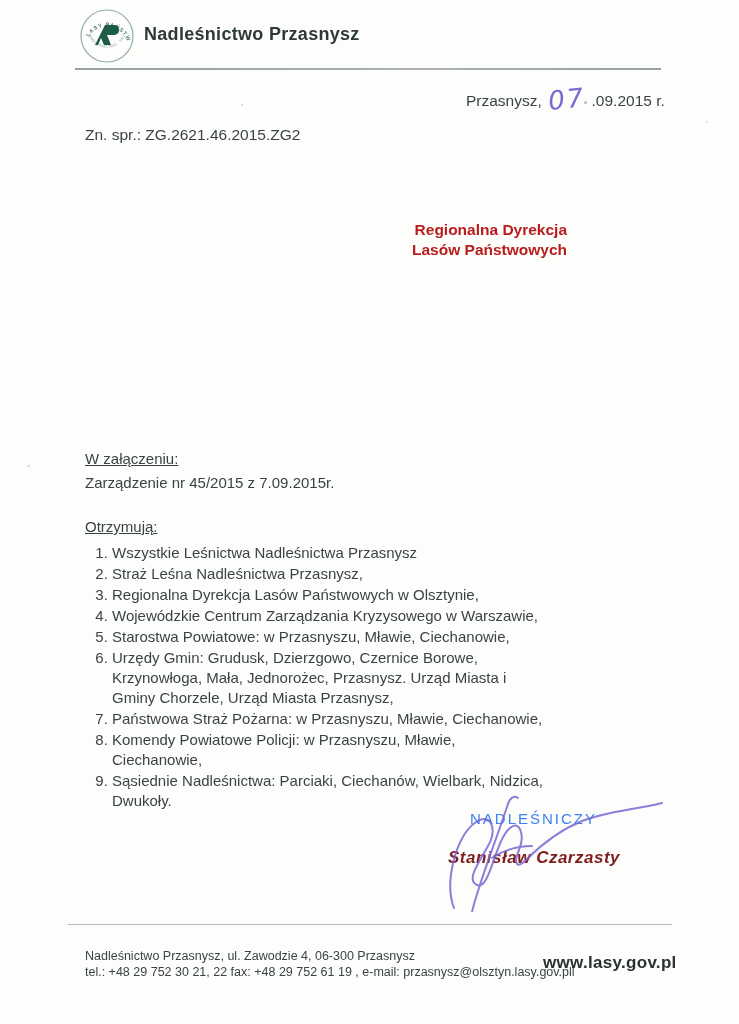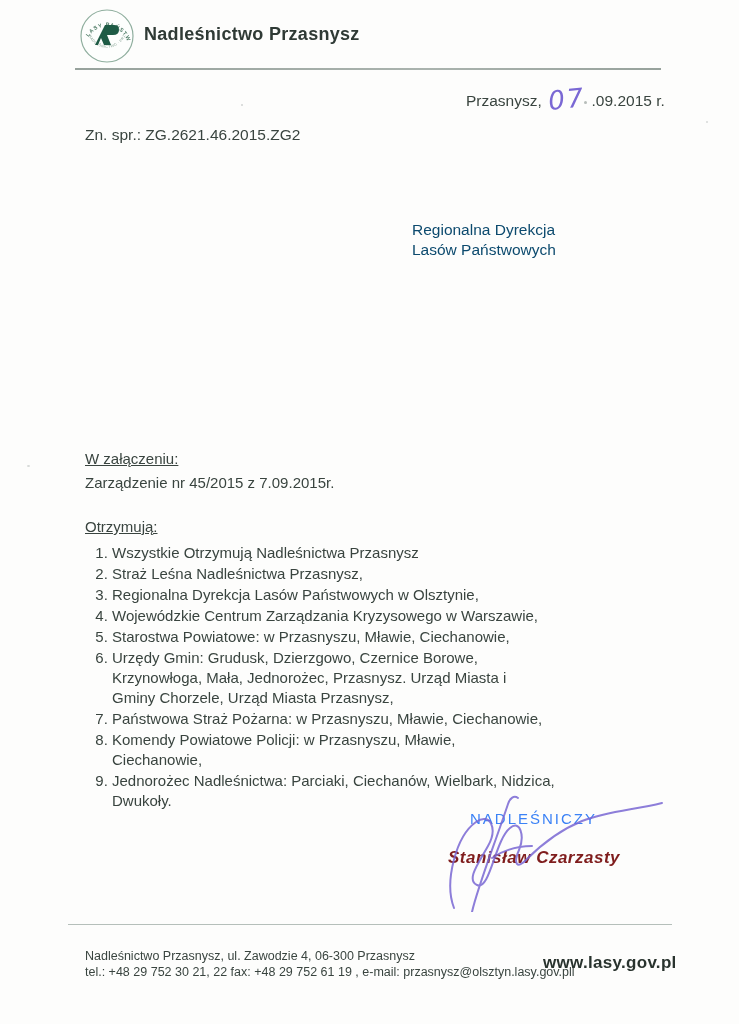--- a/index.html
+++ b/index.html
@@ -35,21 +35,21 @@
     color:#7a68d4;
     transform:rotate(-6deg) translateY(2px);
     letter-spacing:2px;
     margin:0 2px;
   }
   
   .reference{position:absolute;left:85px;top:126px;font-size:15.5px;color:#39443f;}
   
   .recipient{
     position:absolute;left:412px;top:220px;
-    font-size:15.5px;font-weight:normal;color:#0c4a6e;line-height:20px;
+    font-size:15.5px;font-weight:bold;color:#b91c1c;line-height:20px;text-align:right;
   }
   
   .body-par{
     position:absolute;left:85px;top:346px;width:572px;
     font-size:15.5px;line-height:30px;color:#39443f;
     text-align:justify;text-indent:42px;margin:0;
   }
   
   .attachment{position:absolute;left:85px;top:450px;font-size:15px;color:#39443f;}
   .attachment .heading{text-decoration:underline;margin-bottom:7px;}
@@ -129,32 +129,32 @@
 
 
   <div class="attachment">
     <div class="heading">W załączeniu:</div>
     <div>Zarządzenie nr 45/2015 z 7.09.2015r.</div>
   </div>
 
   <div class="distribution">
     <div class="heading">Otrzymują:</div>
     <ol>
-      <li>Wszystkie Otrzymują Nadleśnictwa Przasnysz</li>
+      <li>Wszystkie Leśnictwa Nadleśnictwa Przasnysz</li>
       <li>Straż Leśna Nadleśnictwa Przasnysz,</li>
       <li>Regionalna Dyrekcja Lasów Państwowych w Olsztynie,</li>
       <li>Wojewódzkie Centrum Zarządzania Kryzysowego w Warszawie,</li>
       <li>Starostwa Powiatowe: w Przasnyszu, Mławie, Ciechanowie,</li>
       <li>Urzędy Gmin: Grudusk, Dzierzgowo, Czernice Borowe,
 Krzynowłoga, Mała, Jednorożec, Przasnysz. Urząd Miasta i
 Gminy Chorzele, Urząd Miasta Przasnysz,</li>
       <li>Państwowa Straż Pożarna: w Przasnyszu, Mławie, Ciechanowie,</li>
       <li>Komendy Powiatowe Policji: w Przasnyszu, Mławie,
 Ciechanowie,</li>
-      <li>Jednorożec Nadleśnictwa: Parciaki, Ciechanów, Wielbark, Nidzica,
+      <li>Sąsiednie Nadleśnictwa: Parciaki, Ciechanów, Wielbark, Nidzica,
 Dwukoły.</li>
     </ol>
   </div>
 
   <div class="signature-block">
     <div class="stamp-title">NADLEŚNICZY</div>
     <div class="stamp-name">Stanisław Czarzasty</div>
     <svg class="sig-svg" width="272" height="124" viewBox="0 0 272 124">
       <g fill="none" stroke="#7a68d4" stroke-width="2" stroke-linecap="round" opacity="0.85">
         <path d="M34 120 C 24 94, 36 48, 56 34 C 70 24, 78 40, 68 58 C 58 76, 46 92, 57 97 C 70 103, 75 52, 90 40 C 100 31, 105 48, 99 62 C 93 76, 97 82, 107 71 C 121 57, 140 42, 162 33 C 188 23, 214 22, 242 15"></path>

